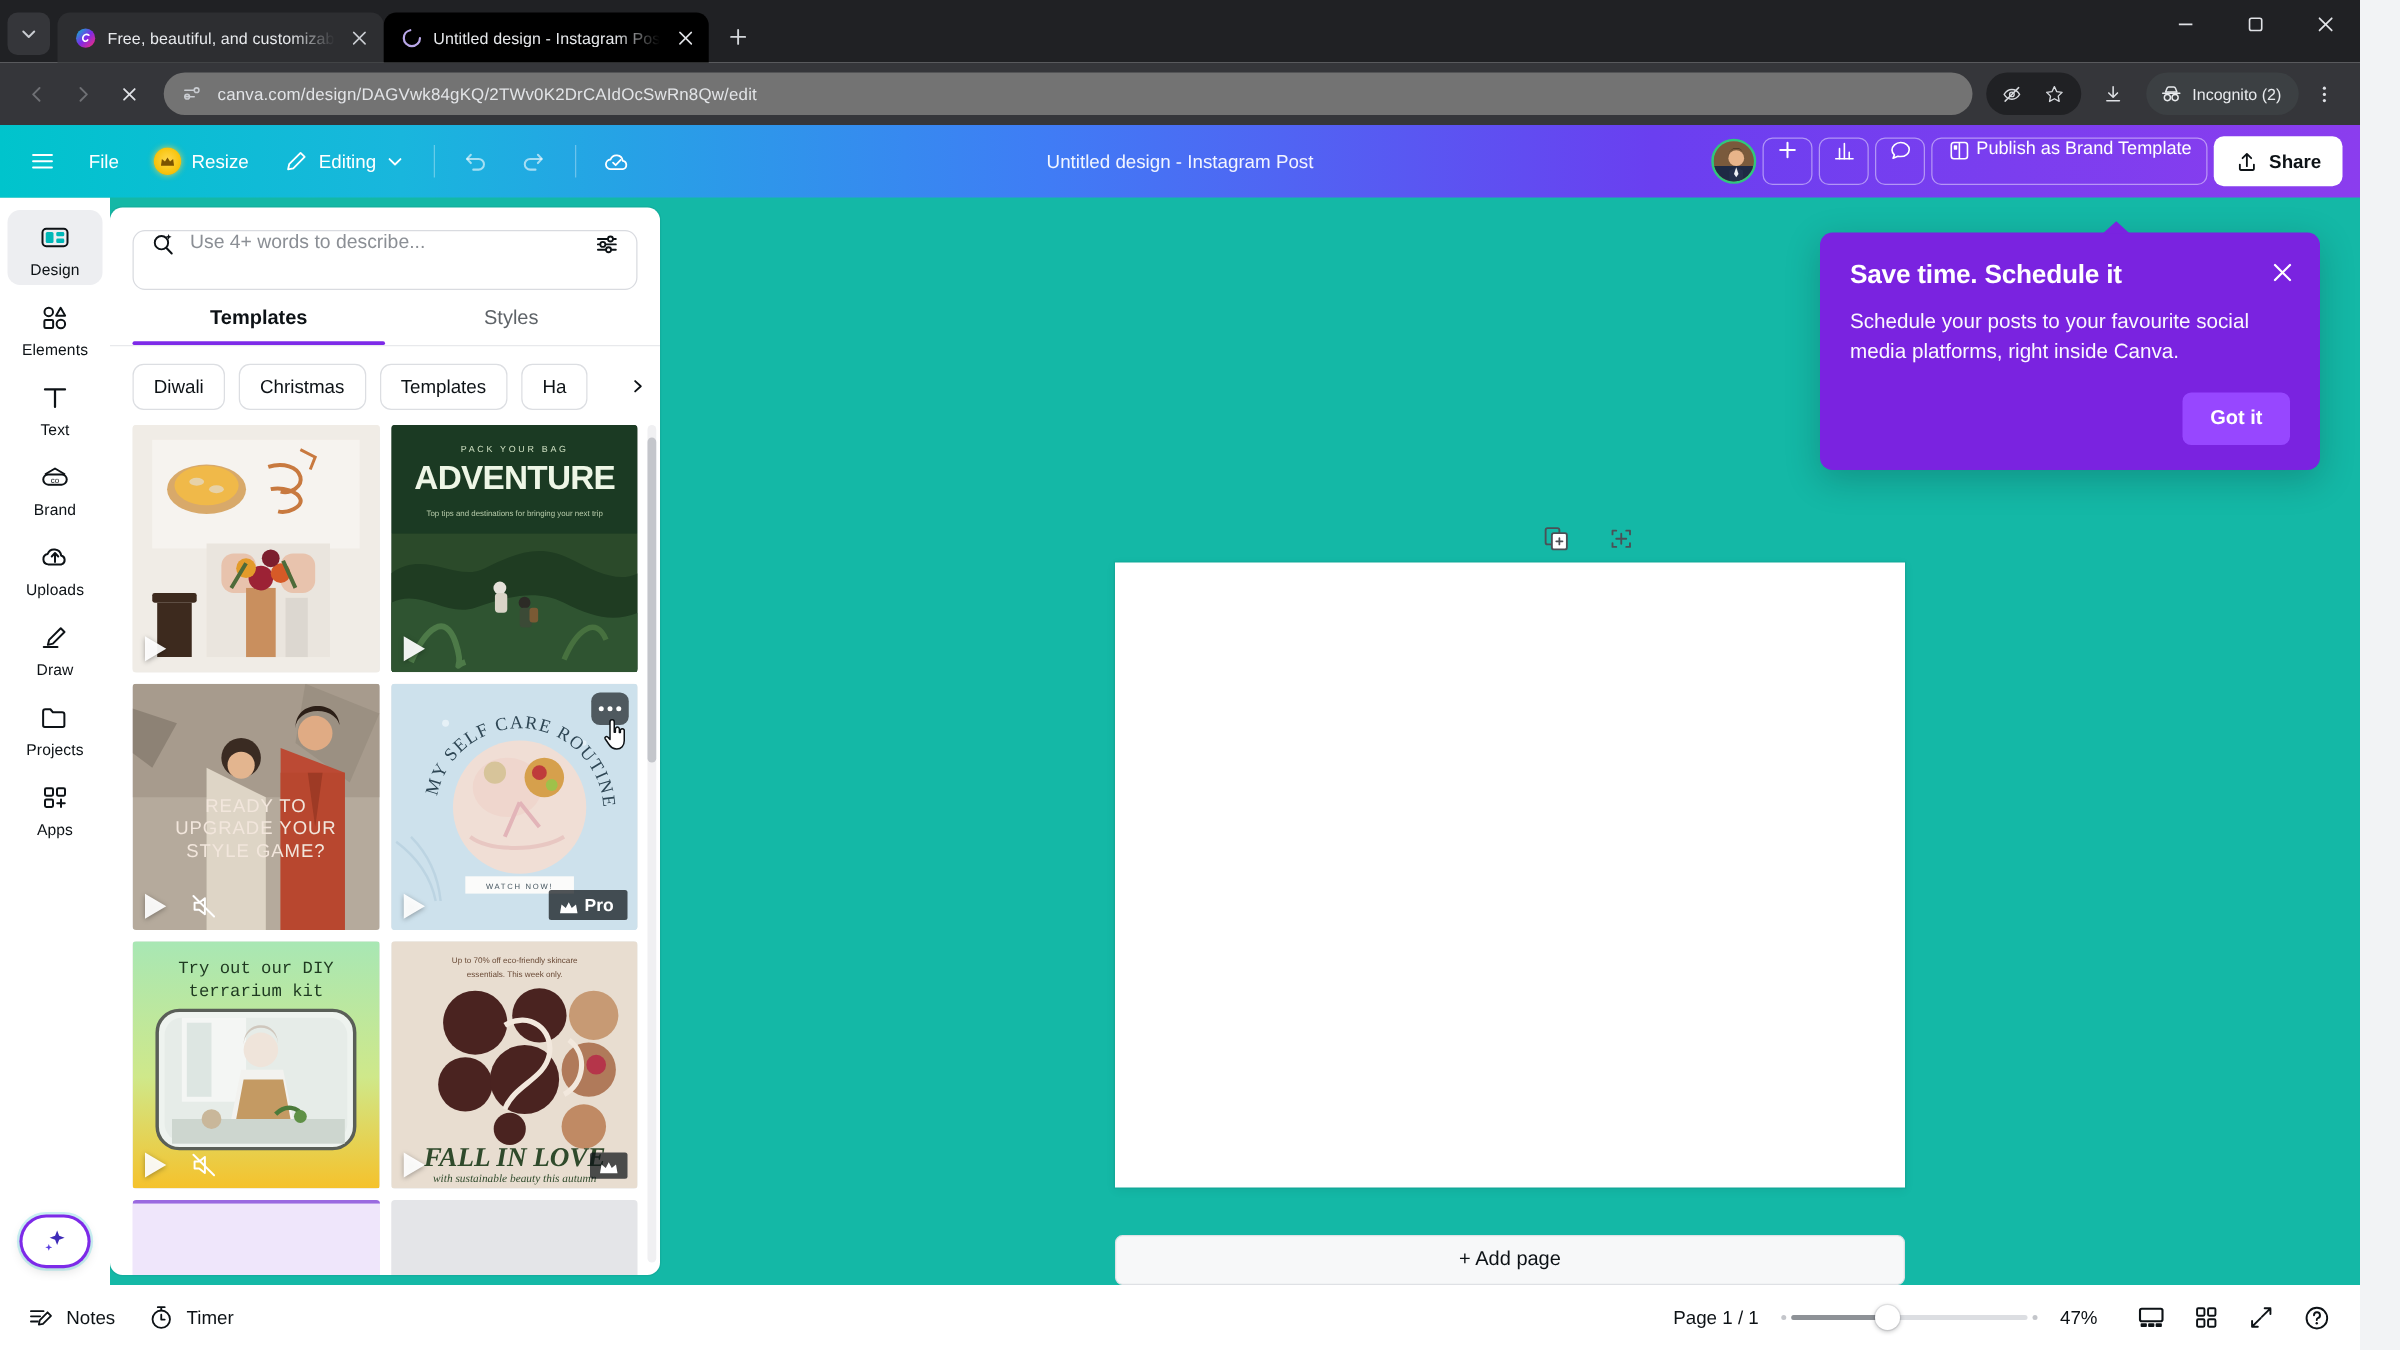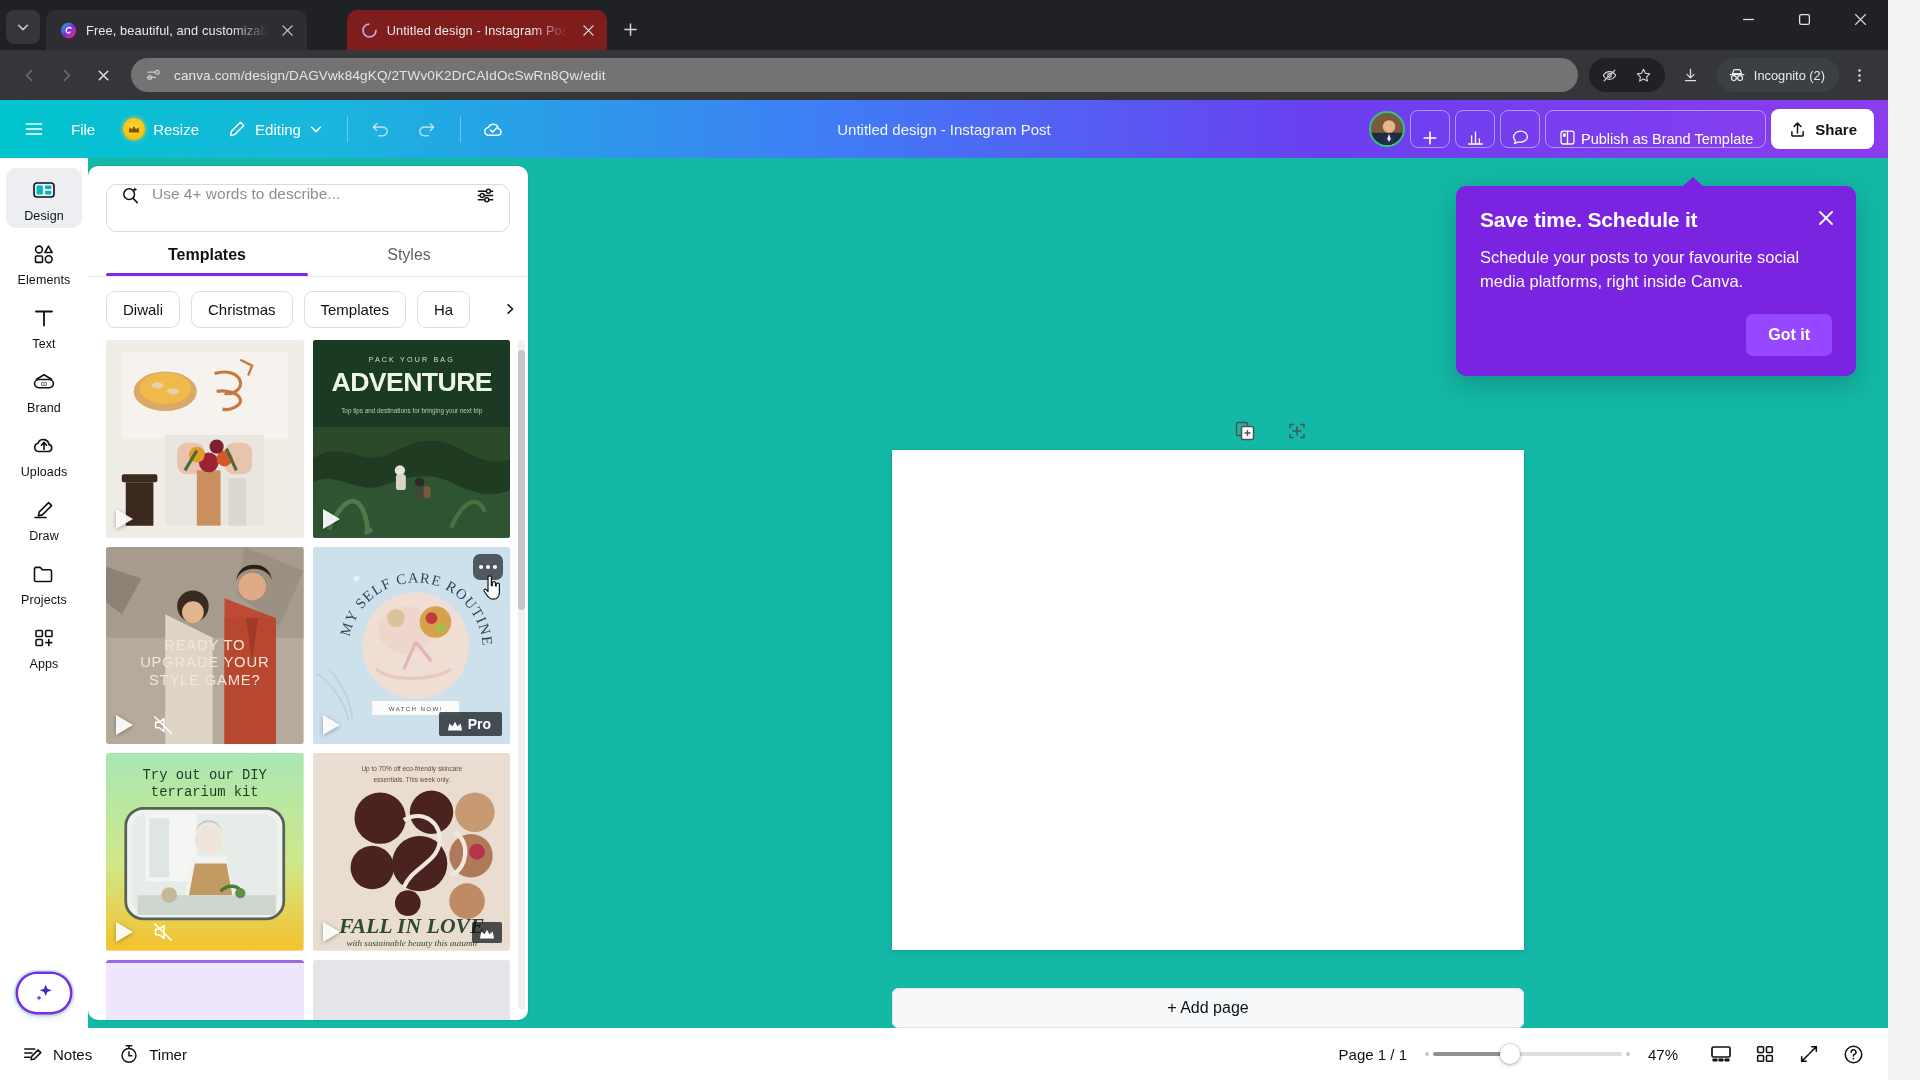--- a/index.html
+++ b/index.html
@@ -21,21 +21,21 @@
     display: flex; align-items: center; justify-content: center;
     margin-bottom: 6px; margin-right: 6px; flex: 0 0 34px;
   }
   .tab-list-btn svg { width: 14px; height: 14px; }
   .tab {
     height: 40px; display: flex; align-items: center; gap: 9px;
     padding: 0 8px 0 14px; border-radius: 10px 10px 0 0;
     min-width: 150px; max-width: 270px; position: relative;
   }
   .tab.inactive { background: #2d2e31; }
-  .tab.active { background: #7f1d1d; margin-left: 40px; }
+  .tab.active { background: #000000; }
   .tab-fav { width: 17px; height: 17px; flex: 0 0 17px; display:flex; align-items:center; justify-content:center;}
   .tab-title {
     color: #e8eaed; font-size: 12.8px; white-space: nowrap; overflow: hidden;
     flex: 1; letter-spacing: .1px;
     -webkit-mask-image: linear-gradient(to right, #000 80%, transparent 100%);
     mask-image: linear-gradient(to right, #000 80%, transparent 100%);
   }
   .tab-close {
     width: 22px; height: 22px; border-radius: 50%; flex: 0 0 22px;
     display: flex; align-items: center; justify-content: center;
@@ -103,21 +103,21 @@
     position: absolute; left: 50%; transform: translateX(-50%);
     color: rgba(255,255,255,.93); font-size: 15px; white-space: nowrap;
   }
   .right-group { margin-left: auto; display: flex; align-items: center; gap: 5px; }
   .avatar {
     width: 36px; height: 36px; border-radius: 50%; overflow: hidden;
     border: 2px solid #2fc77d; flex: 0 0 36px; position: relative; background: #8a6a4a;
   }
   .btn-outline {
     border: 1px solid rgba(255,255,255,.45); border-radius: 8px; height: 38px;
-    display: flex; align-items: flex-end; gap: 4px; padding: 0 12px;
+    display: flex; align-items: flex-start; gap: 4px; padding: 0 12px;
     color: #fff; font-size: 14.5px; white-space: nowrap;
   }
   .btn-outline.circle { width: 40px; padding: 0; justify-content: center; }
   .btn-share {
     background: #fff; color: #0d1216; border-radius: 8px; height: 40px;
     display: flex; align-items: center; gap: 8px; padding: 0 17px;
     font-size: 15px; font-weight: 700; white-space: nowrap; text-align: right;
   }
 
   .body-row { flex: 1; display: flex; min-height: 0; position: relative; }

